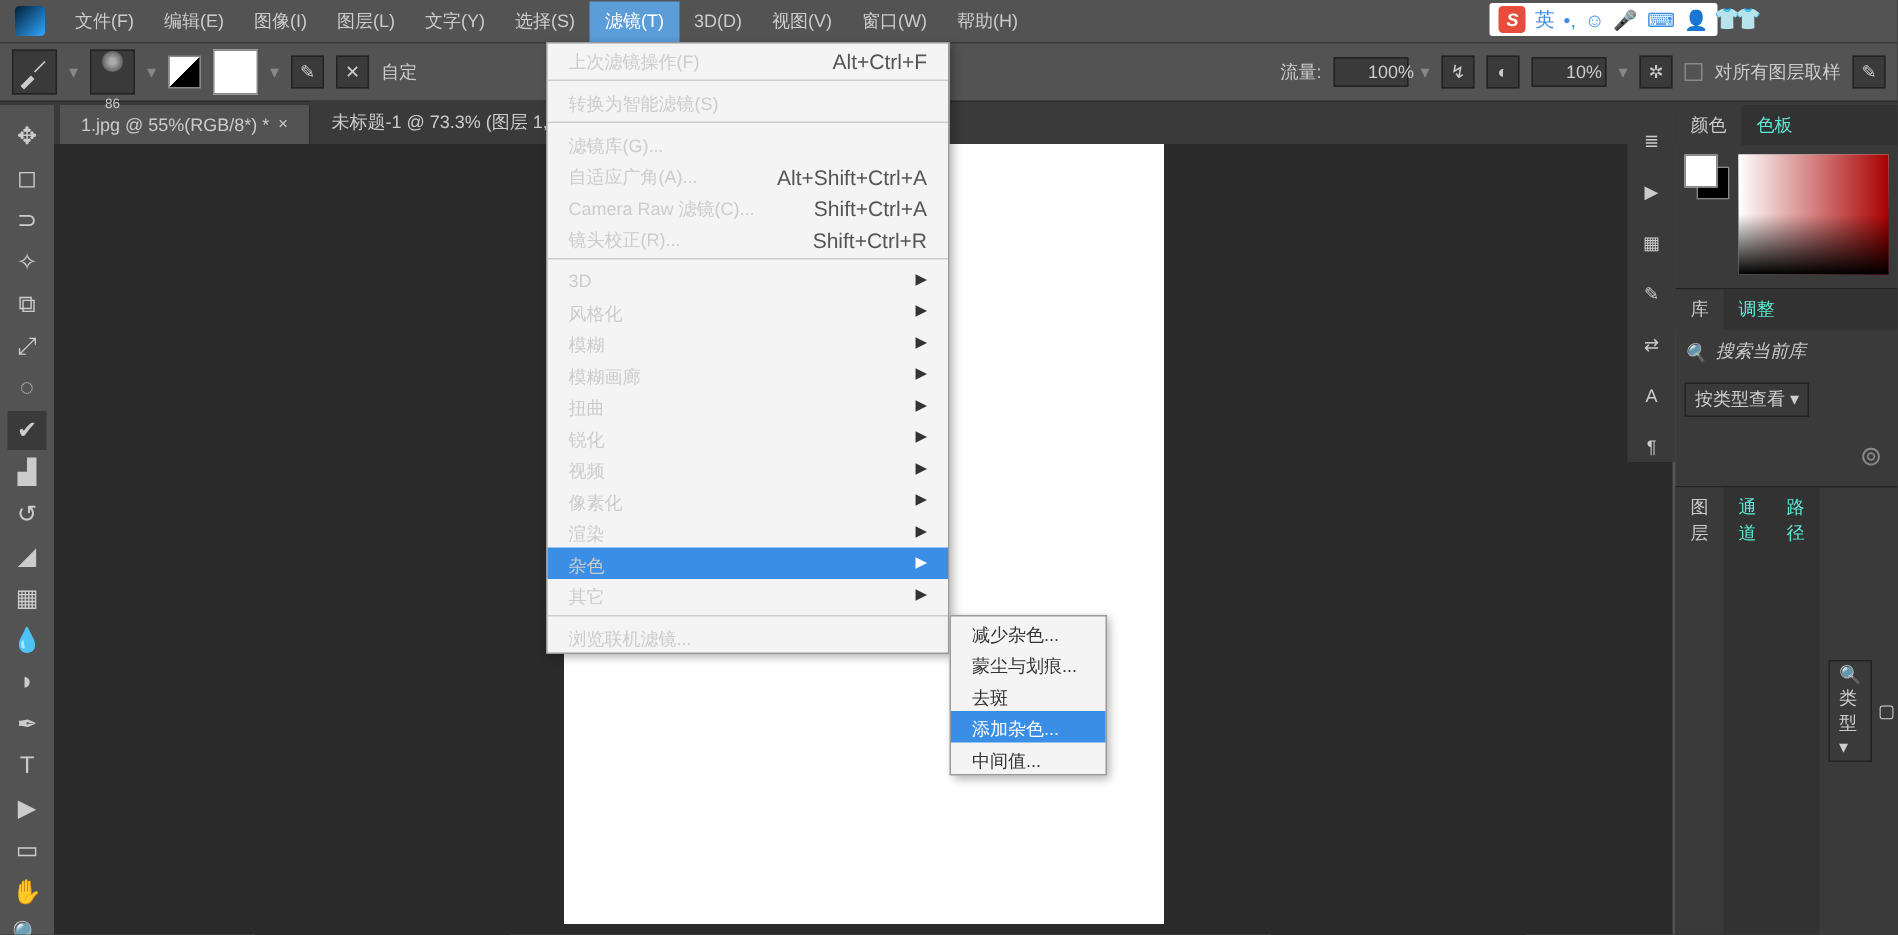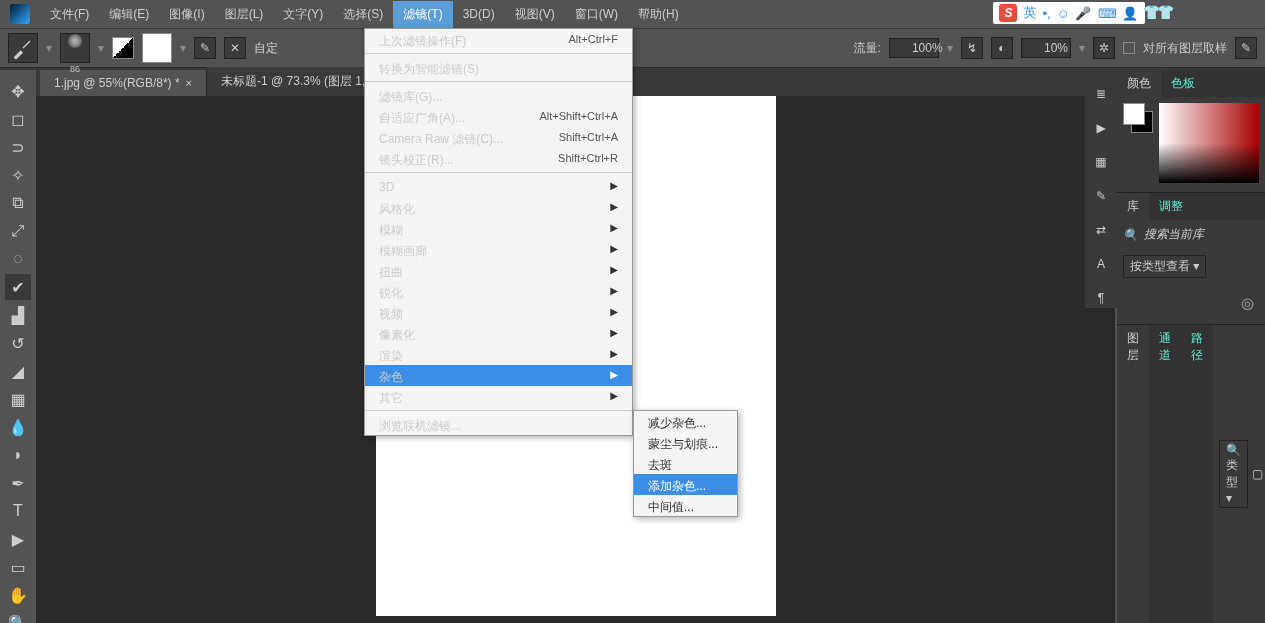--- a/index.html
+++ b/index.html
@@ -54,21 +54,21 @@
 .layer-thumb{width:26px;height:26px;background:#fff;border:1px solid #888}
 .layer-thumb.dark{background:#0a1a3a}
 .dropdown{position:absolute;background:#f4f4f4;border:1px solid #999;box-shadow:2px 2px 6px rgba(0,0,0,.3);z-index:100}
 .dd-main{left:364px;top:28px;width:269px}
 .dd-item{padding:4px 14px;color:#333;display:flex;justify-content:space-between;align-items:flex-start;font-size:12px;height:21px}
 .dd-item.highlight{background:#3b8ee6;color:#fff}
 .dd-sep{height:1px;background:#ccc;margin:3px 0}
 .dd-arrow{font-size:10px;color:#333}
 .dd-item.highlight .dd-arrow{color:#fff}
 .dd-sub{left:633px;top:410px;width:105px}
-.shortcut{color:#555;font-size:11px}
+.shortcut{color:#555;font-size:14px}
 .ime-bar{position:absolute;top:2px;right:120px;display:flex;align-items:center;gap:6px;background:#fff;padding:2px 6px;border-radius:2px}
 .ime-s{width:18px;height:18px;background:#e74c3c;color:#fff;border-radius:3px;display:flex;align-items:center;justify-content:center;font-weight:bold;font-style:italic}
 .ime-ic{color:#3b8ee6;font-size:13px}
 .shirts{position:absolute;top:4px;right:96px;display:flex;gap:2px}
 .shirt{width:12px;height:14px;font-size:14px}
 .collapse{position:absolute;top:72px;right:130px;color:#888;font-size:11px}
 </style>
 </head>
 <body>
 

